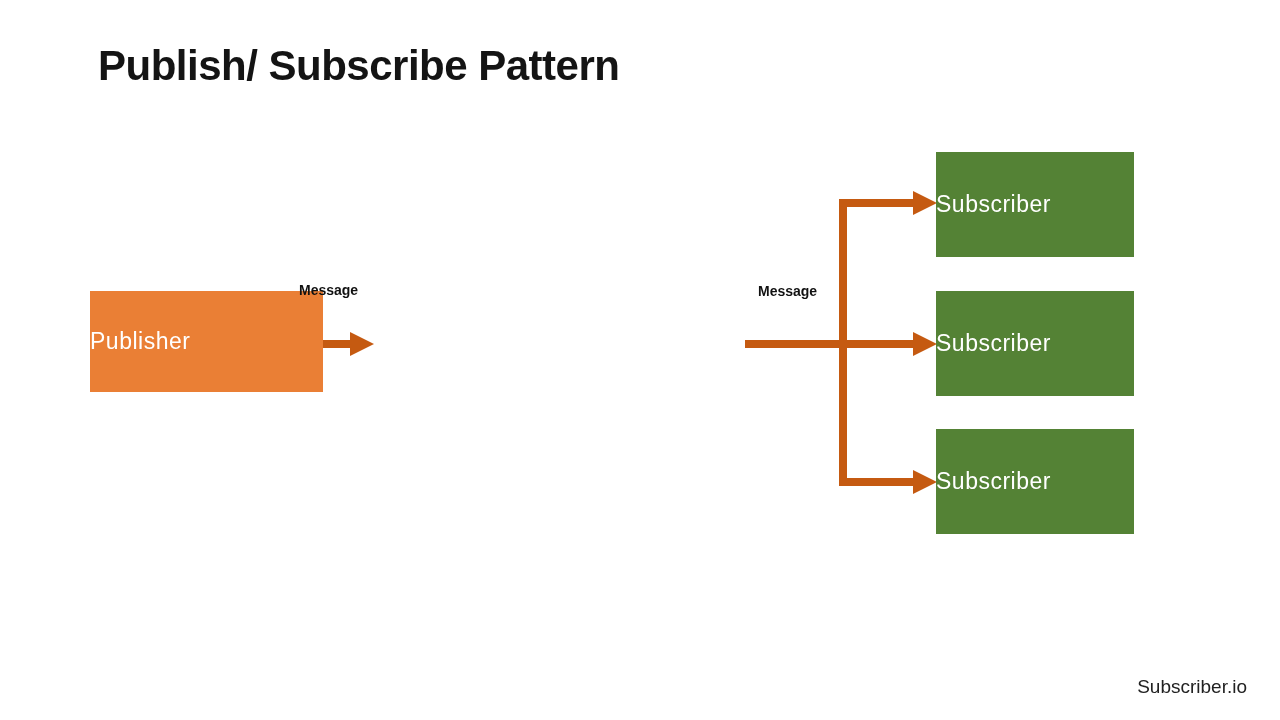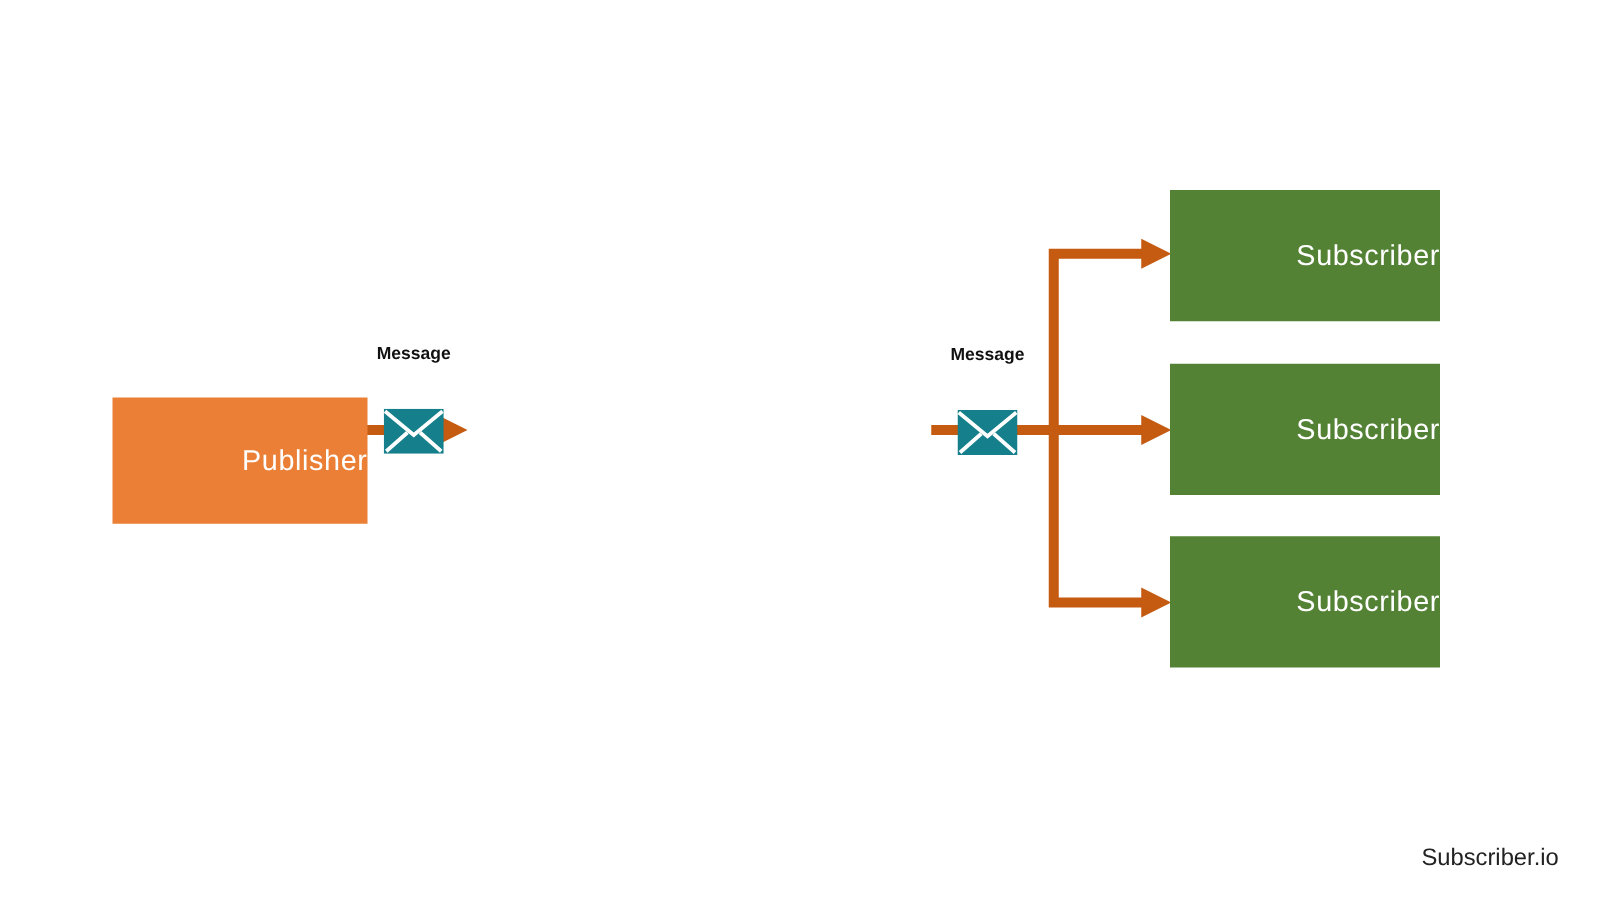--- a/index.html
+++ b/index.html
@@ -23,34 +23,32 @@
     font-size: 42px;
     font-weight: bold;
     letter-spacing: -0.5px;
     color: var(--c-title_text, #141414);
     white-space: nowrap;
   }
   .node {
     position: absolute;
     display: flex;
     align-items: center;
-    justify-content: flex-end;
+    justify-content: flex-start;
     color: var(--c-box_text, #ffffff);
     font-size: 23px;
     font-weight: normal;
     letter-spacing: 0.5px;
-    padding-left: 18px;
   }
   .publisher-box {
     left: 90px;
     top: 291px;
-    width: 186px;
+    width: 233px;
     height: 101px;
     background: var(--c-publisher, #EA7F35);
-    margin-top: 27px;
   }
   .subscriber-box {
     left: 936px;
     width: 198px;
     height: 105px;
     background: var(--c-subscriber, #548235);
   }
   .subscriber-top    { top: 152px; }
   .subscriber-middle { top: 291px; }
   .subscriber-bottom { top: 429px; }
@@ -79,21 +77,21 @@
     justify-content: center;
     font-size: 21px;
     letter-spacing: 0.2px;
     color: var(--c-channel_text, #212121);
     white-space: nowrap;
   }
   .message-group {
     position: absolute;
     width: 64px;
     display: flex;
-    flex-direction: column;
+    flex-direction: row;
     align-items: center;
     gap: 32px;
   }
   .message-group-1 { left: 299px; top: 274px; }
   .message-group-2 { left: 758px; top: 275px; }
   .message-label {
     font-size: 14px;
     font-weight: 600;
     color: var(--c-label_text, #111111);
     white-space: nowrap;
@@ -108,20 +106,21 @@
     font-size: 19px;
     color: var(--c-footer_text, #222222);
     white-space: nowrap;
   }
 </style>
 </head>
 <body>
 
 <div class="canvas">
 
+  <h1 class="title">Publish/ Subscribe Pattern</h1>
 
   <svg class="connector-layer" width="1280" height="720" viewBox="0 0 1280 720">
 
     <g>
       <path d="M288,344 H352" style="stroke:var(--c-connector,#C55A11)" stroke-width="8" fill="none"></path>
       <polygon points="374,344 350,332 350,356" style="fill:var(--c-connector,#C55A11)"></polygon>
     </g>
 
     <g>
       <path d="M745,344 H914" style="stroke:var(--c-connector,#C55A11)" stroke-width="8" fill="none"></path>

